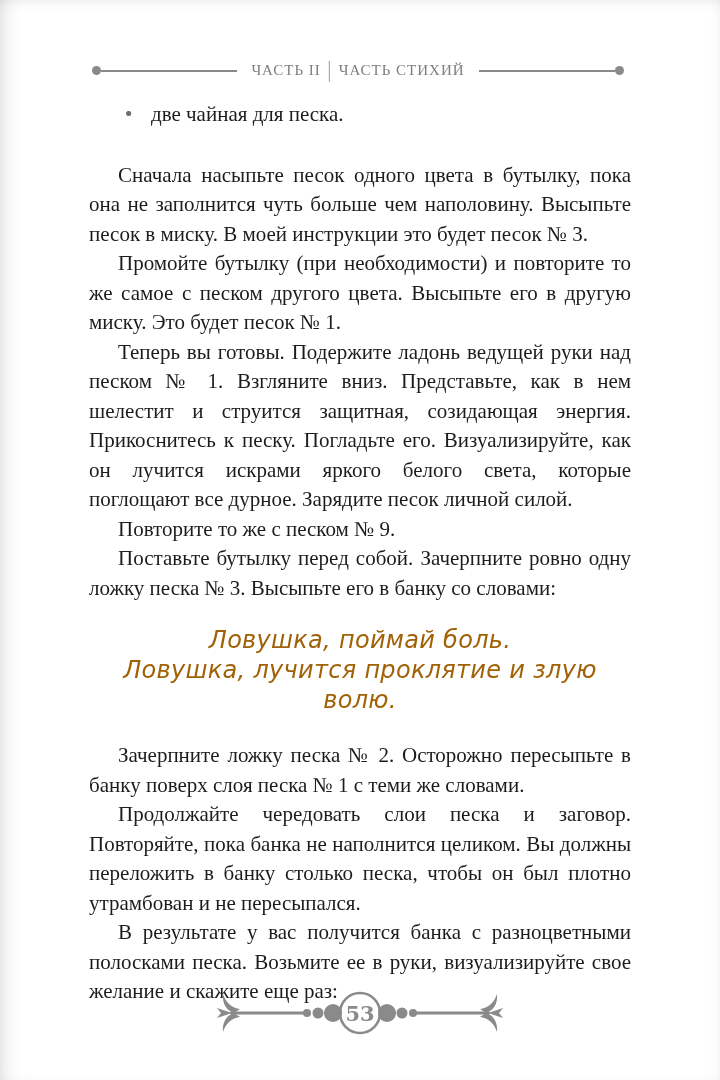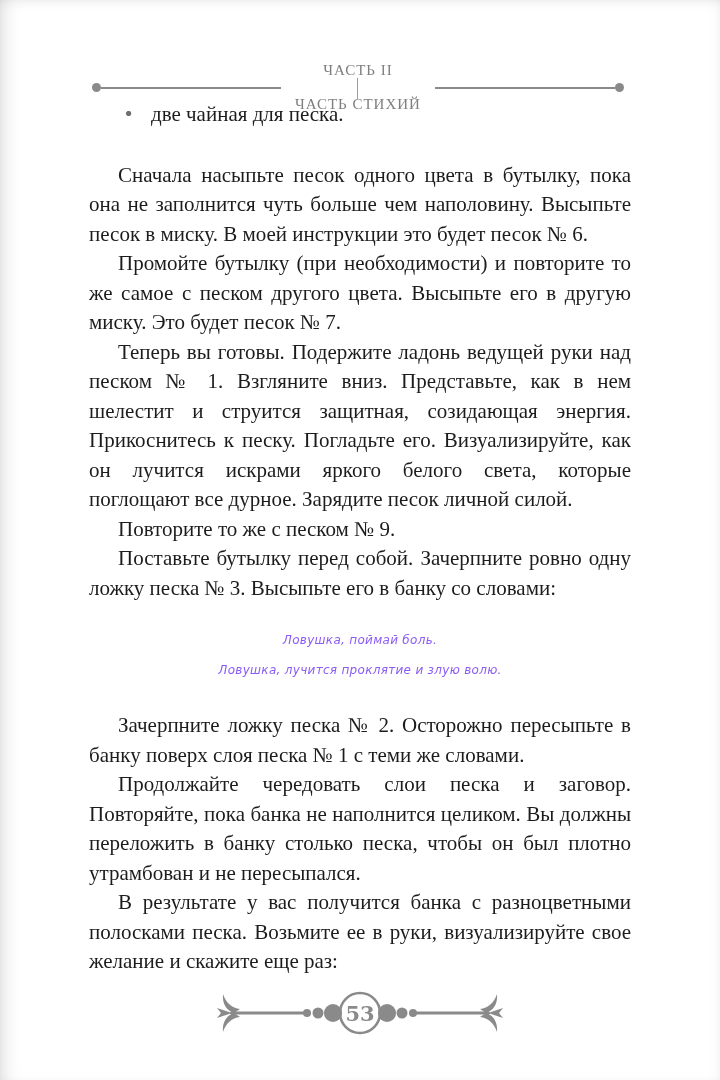--- a/index.html
+++ b/index.html
@@ -22,21 +22,20 @@
     display:flex;align-items:center;
     color:#848484;
   }
   .header .rule{flex:1;height:2px;background:#8a8a8a;}
   .header .end-dot{width:9px;height:9px;border-radius:50%;background:#8a8a8a;flex:0 0 auto;}
   .header .head-text{
     display:flex;align-items:center;
     padding:0 14px;
     font-size:15px;letter-spacing:1px;white-space:nowrap;
     color:#7e7e7e;
-    flex-direction:column;
   }
   .header .sep{
     display:inline-block;margin:0 7px;
     font-size:15px;transform:scaleY(1.5);color:#7e7e7e;
   }
 
   
   .content{
     position:absolute;top:100px;left:89px;right:89px;
     font-size:21px;line-height:29.5px;
@@ -53,22 +52,22 @@
     color:#6f6f6f;font-size:21px;
   }
   p.para{margin:0;text-indent:29px;}
 
   
   .spell{
     margin:22px 0 26px 0;
     text-align:center;
     font-family:"DejaVu Sans", sans-serif;
     font-style:italic;
-    font-size:12px;line-height:30px;
-    color:#8b5cf6;letter-spacing:0.3px;
+    font-size:24px;line-height:30px;
+    color:#a16207;letter-spacing:0.3px;
     text-indent:0;
   }
   .spell div{text-indent:0;}
 
   
   .footer{
     position:absolute;left:0;right:0;bottom:36px;
     display:flex;justify-content:center;
   }
 </style>
@@ -94,22 +93,22 @@
     <ul class="bullet-list">
       <li class="bullet-item">
         <span class="bullet">•</span>
       </li>
       <li class="bullet-item">
         <span class="bullet">•</span>
         <span>две чайная для песка.</span>
       </li>
     </ul>
 
-    <p class="para">Сначала насыпьте песок одного цвета в бутылку, пока она не заполнится чуть больше чем наполовину. Высыпьте песок в миску. В моей инструкции это будет песок № 6.</p>
-    <p class="para">Промойте бутылку (при необходимости) и повторите то же самое с песком другого цвета. Высыпьте его в другую миску. Это будет песок № 7.</p>
+    <p class="para">Сначала насыпьте песок одного цвета в бутылку, пока она не заполнится чуть больше чем наполовину. Высыпьте песок в миску. В моей инструкции это будет песок № 3.</p>
+    <p class="para">Промойте бутылку (при необходимости) и повторите то же самое с песком другого цвета. Высыпьте его в другую миску. Это будет песок № 1.</p>
     <p class="para">Теперь вы готовы. Подержите ладонь ведущей руки над песком № 1. Взгляните вниз. Представьте, как в нем шелестит и струится защитная, созидающая энергия. Прикоснитесь к песку. Погладьте его. Визуализируйте, как он лучится искрами яркого белого света, которые поглощают все дурное. Зарядите песок личной силой.</p>
     <p class="para">Повторите то же с песком № 9.</p>
     <p class="para">Поставьте бутылку перед собой. Зачерпните ровно одну ложку песка № 3. Высыпьте его в банку со словами:</p>
 
     <div class="spell">
       <div>Ловушка, поймай боль.</div>
       <div>Ловушка, лучится проклятие и злую волю.</div>
     </div>
 
     <p class="para">Зачерпните ложку песка № 2. Осторожно пересыпьте в банку поверх слоя песка № 1 с теми же словами.</p>

